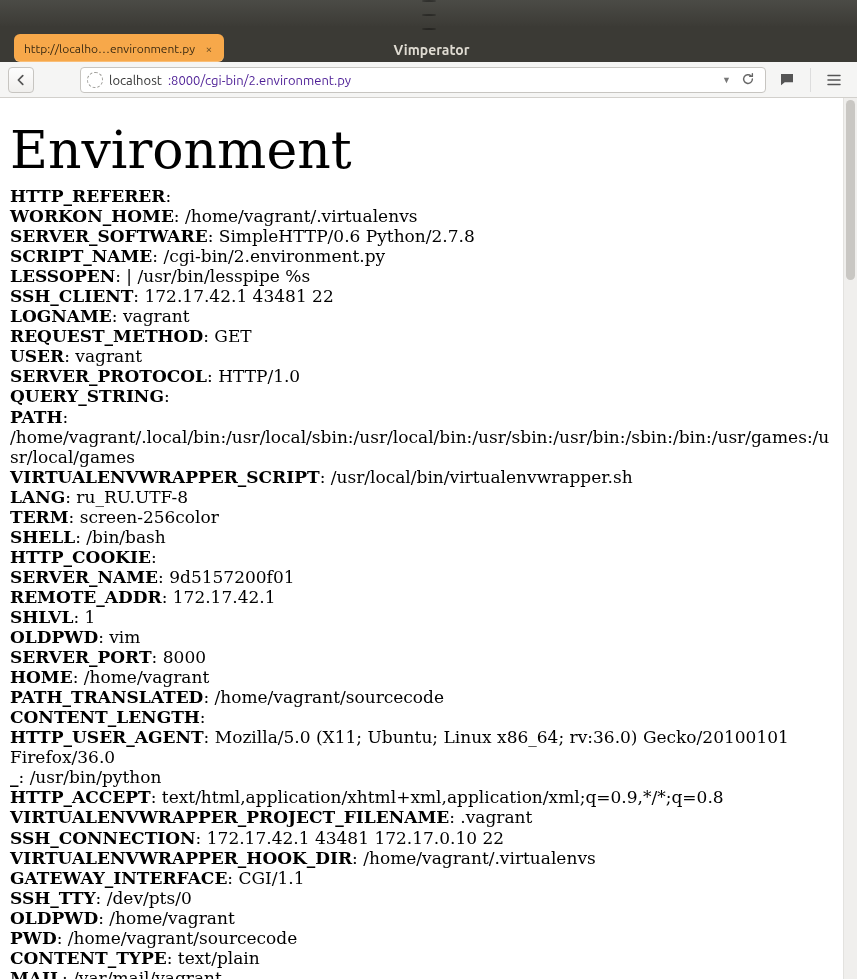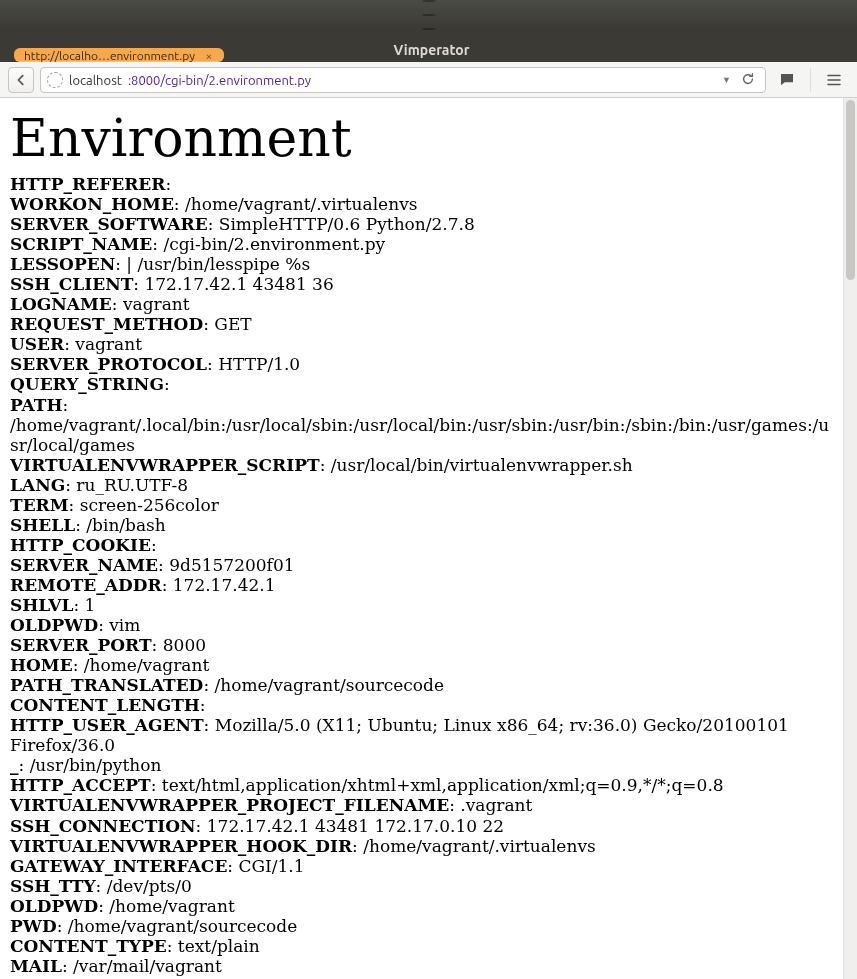--- a/index.html
+++ b/index.html
@@ -33,21 +33,21 @@
     }
     
     .tabstrip {
       height: 36px;
       background: #3b3a35;
       display: flex;
       align-items: flex-end;
       padding-left: 14px;
     }
     .tab {
-      height: 14px;
+      height: 28px;
       background: linear-gradient(to bottom, #ffb758, #faaS43 50%, #f39b3a);
       background: #f7a84a;
       border-top-left-radius: 6px;
       border-top-right-radius: 6px;
       display: flex;
       align-items: center;
       padding: 0 8px 0 10px;
       gap: 6px;
       color: #3a2a12;
       font-size: 12px;
@@ -83,20 +83,21 @@
       flex: 1;
       height: 26px;
       border: 1px solid #c7c5c1;
       border-radius: 4px;
       background: #fff;
       display: flex;
       align-items: center;
       padding: 0 6px;
       gap: 6px;
       font-size: 13px;
+      margin-left: 40px;
     }
     .identity-icon {
       width: 16px; height: 16px; border-radius: 50%;
       border: 1.5px dashed #9b9a96;
       position: relative;
     }
     .url-host { color: #333; }
     .url-path { color: #4c1d95; }
     .url-drop { color: #777; margin-left:auto; font-size:9px; }
     .reload { color:#666; padding:0 4px; }
@@ -130,21 +131,21 @@
     .page {
       flex:1;
       padding: 8px 6px 0 10px;
       font-family: "DejaVu Serif", Georgia, "Times New Roman", serif;
       color: #000;
       overflow: hidden;
     }
     .page h1 {
       font-size: 52px;
       font-weight: normal;
-      margin: 2px 0 6px 0;
+      margin: 14px 0 6px 0;
       letter-spacing: 0;
     }
     .env-row {
       font-size: 17px;
       line-height: 1.18;
       word-break: break-word;
     }
     .env-key { font-weight: bold; }
   </style>
 </head>
@@ -196,21 +197,21 @@
 
 <div class="viewport">
   <div class="page">
     <h1>Environment</h1>
     <div id="env-list">
         <div class="env-row"><span class="env-key">HTTP_REFERER</span>: <span></span></div>
         <div class="env-row"><span class="env-key">WORKON_HOME</span>: <span>/home/vagrant/.virtualenvs</span></div>
         <div class="env-row"><span class="env-key">SERVER_SOFTWARE</span>: <span>SimpleHTTP/0.6 Python/2.7.8</span></div>
         <div class="env-row"><span class="env-key">SCRIPT_NAME</span>: <span>/cgi-bin/2.environment.py</span></div>
         <div class="env-row"><span class="env-key">LESSOPEN</span>: <span>| /usr/bin/lesspipe %s</span></div>
-        <div class="env-row"><span class="env-key">SSH_CLIENT</span>: <span>172.17.42.1 43481 36</span></div>
+        <div class="env-row"><span class="env-key">SSH_CLIENT</span>: <span>172.17.42.1 43481 22</span></div>
         <div class="env-row"><span class="env-key">LOGNAME</span>: <span>vagrant</span></div>
         <div class="env-row"><span class="env-key">REQUEST_METHOD</span>: <span>GET</span></div>
         <div class="env-row"><span class="env-key">USER</span>: <span>vagrant</span></div>
         <div class="env-row"><span class="env-key">SERVER_PROTOCOL</span>: <span>HTTP/1.0</span></div>
         <div class="env-row"><span class="env-key">QUERY_STRING</span>: <span></span></div>
         <div class="env-row"><span class="env-key">PATH</span>: <span>/home/vagrant/.local/bin:/usr/local/sbin:/usr/local/bin:/usr/sbin:/usr/bin:/sbin:/bin:/usr/games:/usr/local/games</span></div>
         <div class="env-row"><span class="env-key">VIRTUALENVWRAPPER_SCRIPT</span>: <span>/usr/local/bin/virtualenvwrapper.sh</span></div>
         <div class="env-row"><span class="env-key">LANG</span>: <span>ru_RU.UTF-8</span></div>
         <div class="env-row"><span class="env-key">TERM</span>: <span>screen-256color</span></div>
         <div class="env-row"><span class="env-key">SHELL</span>: <span>/bin/bash</span></div>

